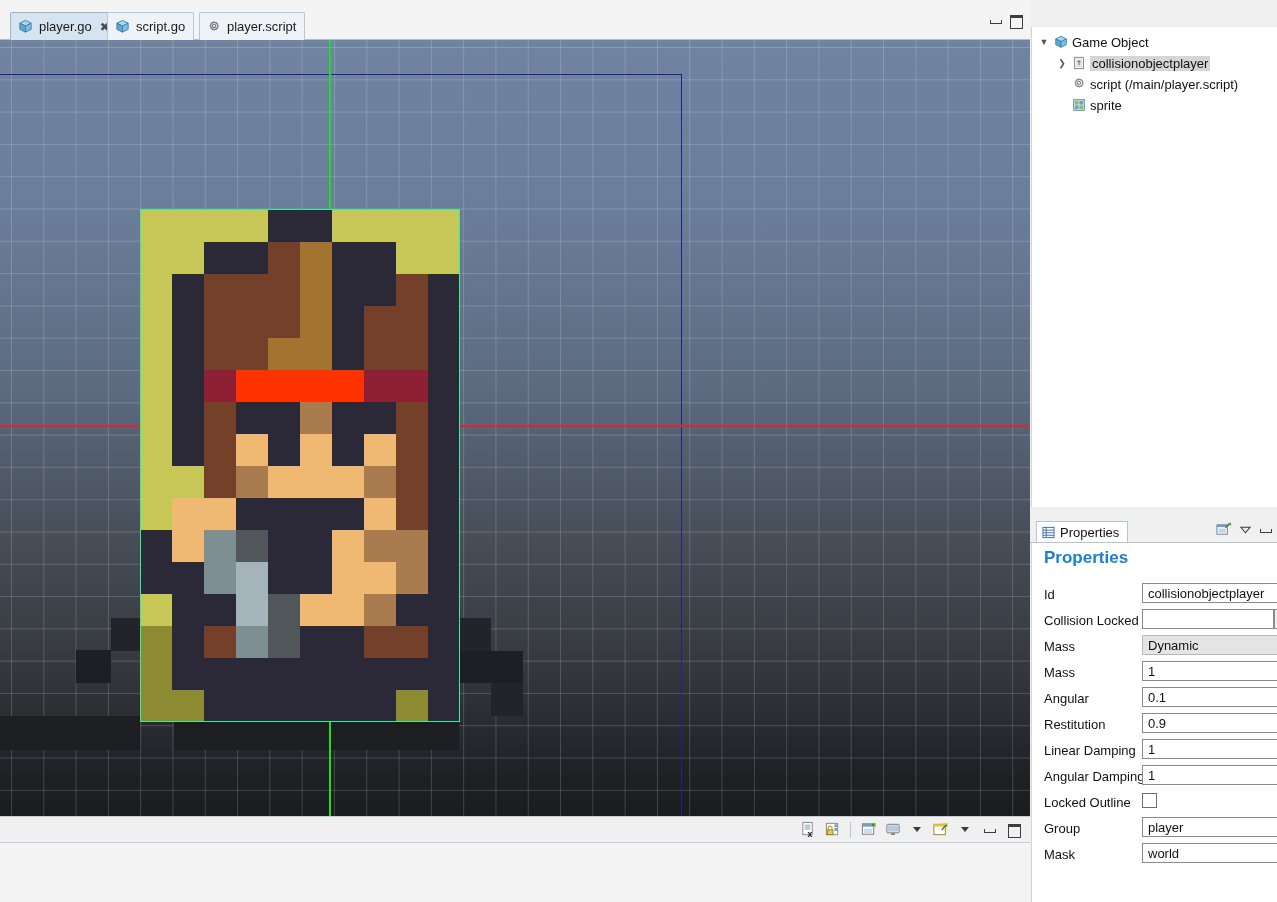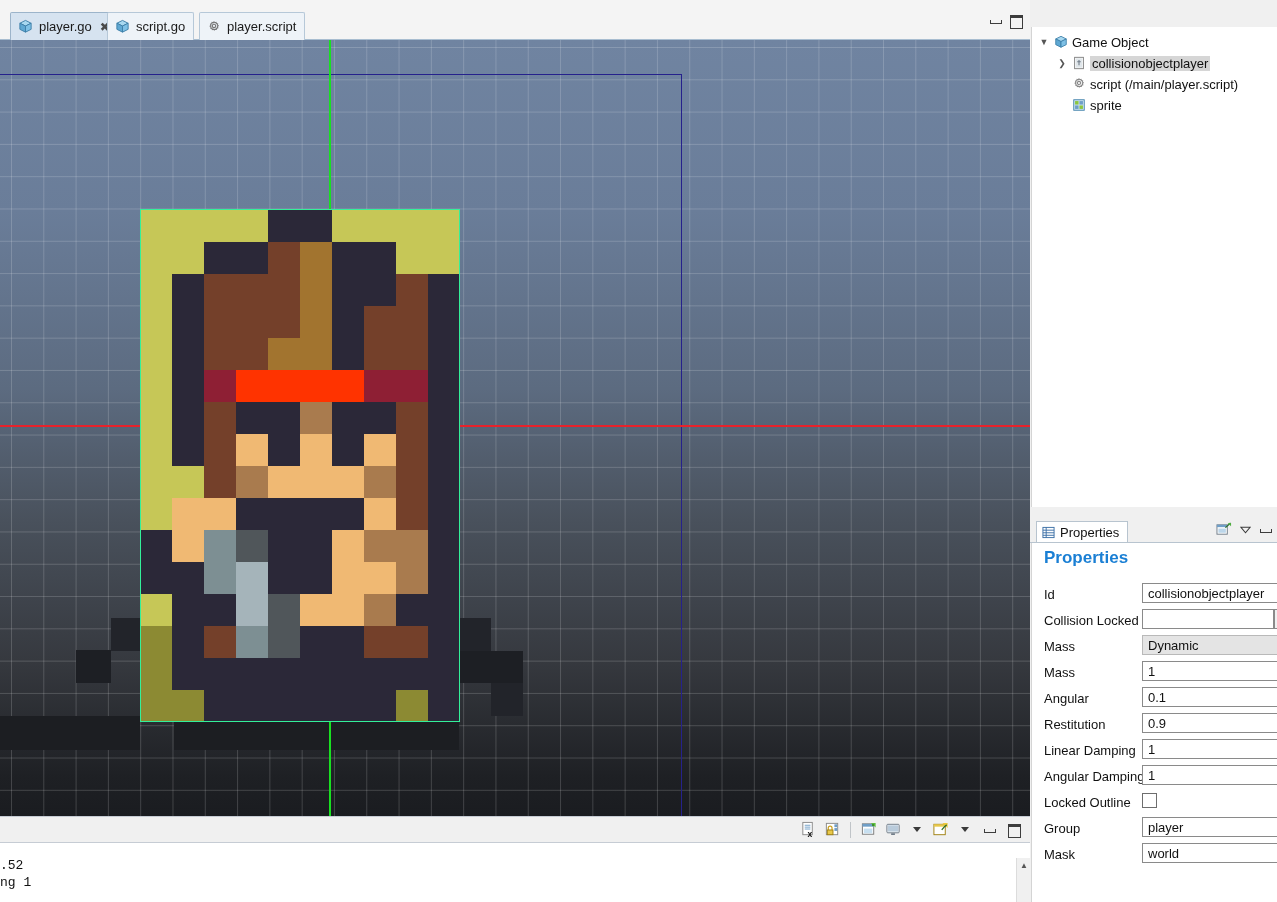--- a/index.html
+++ b/index.html
@@ -403,27 +403,20 @@
         <span class="caret"></span>
       </div>
       <div class="tbtn">
         <div class="wb min"></div>
       </div>
       <div class="tbtn">
         <div class="wb max"></div>
       </div>
     </div>
 
-    <div id="console">
-      <div id="console-text">.52
-ng 1</div>
-      <div id="console-scroll">
-        <div class="arr">▲</div>
-      </div>
-    </div>
   </div>
 
   <div id="right">
 
 
     <div id="outline-body">
         <div class="tree-row" style="padding-left: 6px; margin-top: 6px;">
           <span class="tw">▼</span>
           <span>
             <svg width="14" height="14" viewBox="0 0 16 16">

